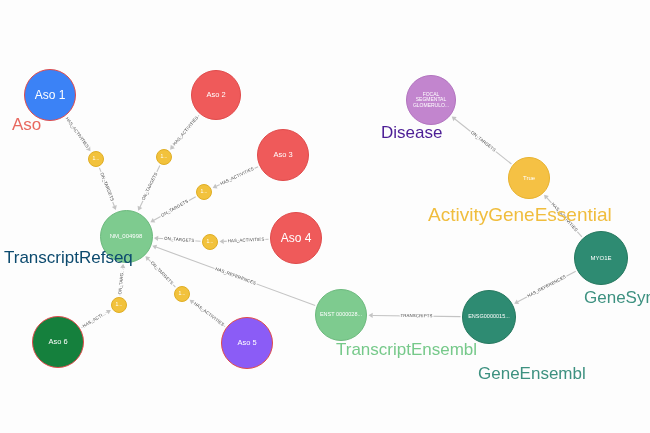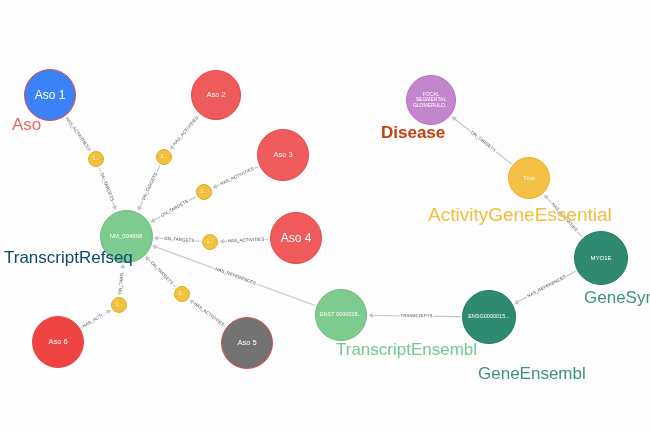--- a/index.html
+++ b/index.html
@@ -173,24 +173,24 @@
       </div>
       <div class="node" style="left: 191px; top: 70px; width: 50px; height: 50px; background: rgb(239, 90, 90); border: 1px solid rgb(224, 75, 75); font-size: 7.5px;">
         <span class="node-caption">Aso 2</span>
       </div>
       <div class="node" style="left: 257px; top: 129px; width: 52px; height: 52px; background: rgb(239, 90, 90); border: 1px solid rgb(224, 75, 75); font-size: 7.5px;">
         <span class="node-caption">Aso 3</span>
       </div>
       <div class="node" style="left: 270px; top: 212px; width: 52px; height: 52px; background: rgb(239, 90, 90); border: 1px solid rgb(224, 75, 75); font-size: 12px;">
         <span class="node-caption">Aso 4</span>
       </div>
-      <div class="node" style="left: 221px; top: 317px; width: 52px; height: 52px; background: #737373; border: 1px solid rgb(224, 75, 75); font-size: 7.5px;">
+      <div class="node" style="left: 221px; top: 317px; width: 52px; height: 52px; background: #8b5cf6; border: 1px solid rgb(224, 75, 75); font-size: 7.5px;">
         <span class="node-caption">Aso 5</span>
       </div>
-      <div class="node" style="left: 32px; top: 316px; width: 52px; height: 52px; background: #ef4444; border: 1px solid rgb(224, 75, 75); font-size: 7.5px;">
+      <div class="node" style="left: 32px; top: 316px; width: 52px; height: 52px; background: #15803d; border: 1px solid rgb(224, 75, 75); font-size: 7.5px;">
         <span class="node-caption">Aso 6</span>
       </div>
       <div class="node" style="left: 99.5px; top: 209.5px; width: 53px; height: 53px; background: rgb(126, 203, 143); border: 1px solid rgb(108, 185, 125); font-size: 6px;">
         <span class="node-caption">NM_004998</span>
       </div>
       <div class="node" style="left: 88px; top: 151px; width: 16px; height: 16px; background: rgb(242, 194, 60); border: 1px solid rgb(224, 174, 37); font-size: 5px;">
         <span class="node-caption">1...</span>
       </div>
       <div class="node" style="left: 156px; top: 149px; width: 16px; height: 16px; background: rgb(242, 194, 60); border: 1px solid rgb(224, 174, 37); font-size: 5px;">
         <span class="node-caption">1...</span>
@@ -222,18 +222,18 @@
         <span class="node-caption">ENSG0000015...</span>
       </div>
       <div class="node" style="left: 315px; top: 289px; width: 52px; height: 52px; background: rgb(126, 203, 143); border: 1px solid rgb(108, 185, 125); font-size: 5.5px;">
         <span class="node-caption">ENST 0000028...</span>
       </div>
     </div>
   <div id="label-layer">
       <div class="cat-label" style="left: 12px; top: 115px; font-size: 17px; color: rgb(232, 104, 95);">Aso</div>
       <div class="cat-label" style="left: 4px; top: 248px; font-size: 17px; color: #0c4a6e;">TranscriptRefseq</div>
       <div class="cat-label" style="left: 336px; top: 340px; font-size: 17px; color: rgb(118, 201, 138);">TranscriptEnsembl</div>
-      <div class="cat-label" style="left: 381px; top: 123px; font-size: 17px; color: #c2410c; font-weight: bold;">Disease</div>
+      <div class="cat-label" style="left: 381px; top: 123px; font-size: 17px; color: #4c1d95;">Disease</div>
       <div class="cat-label" style="left: 428px; top: 204px; font-size: 19px; color: rgb(240, 189, 61);">ActivityGeneEssential</div>
       <div class="cat-label" style="left: 478px; top: 340px; font-size: 17px; color: rgb(61, 145, 128); margin-top: 24px;">GeneEnsembl</div>
       <div class="cat-label" style="left: 584px; top: 288px; font-size: 17px; color: rgb(61, 145, 128);">GeneSymbol</div>
     </div>
 </div>
 
 </body></html>

